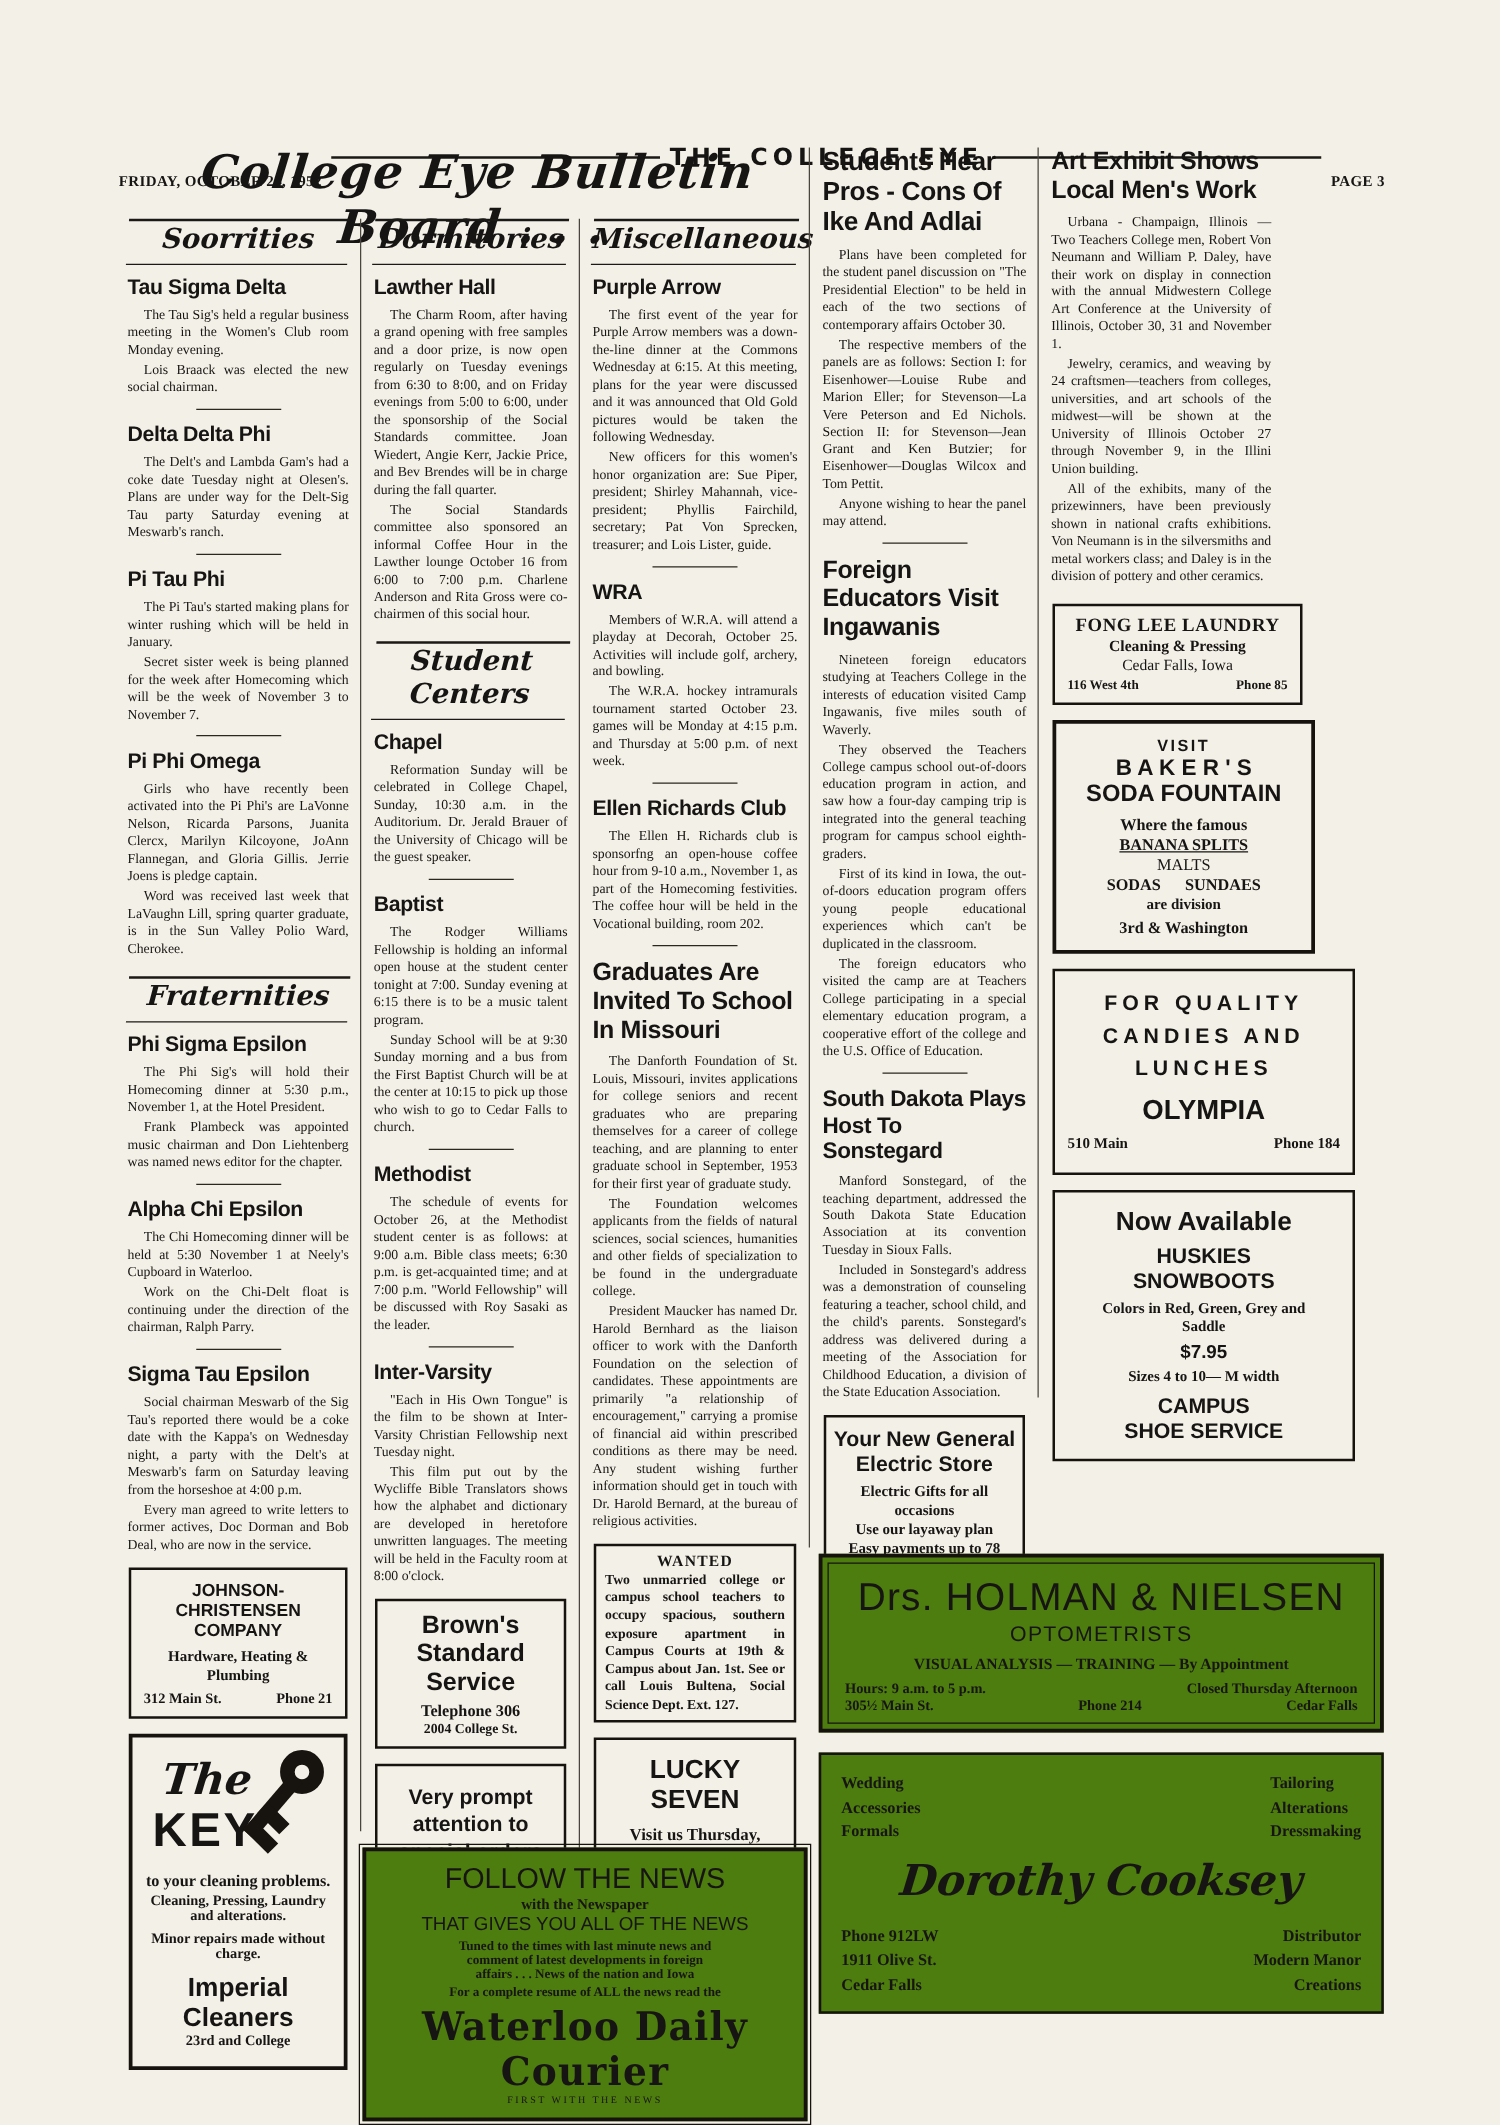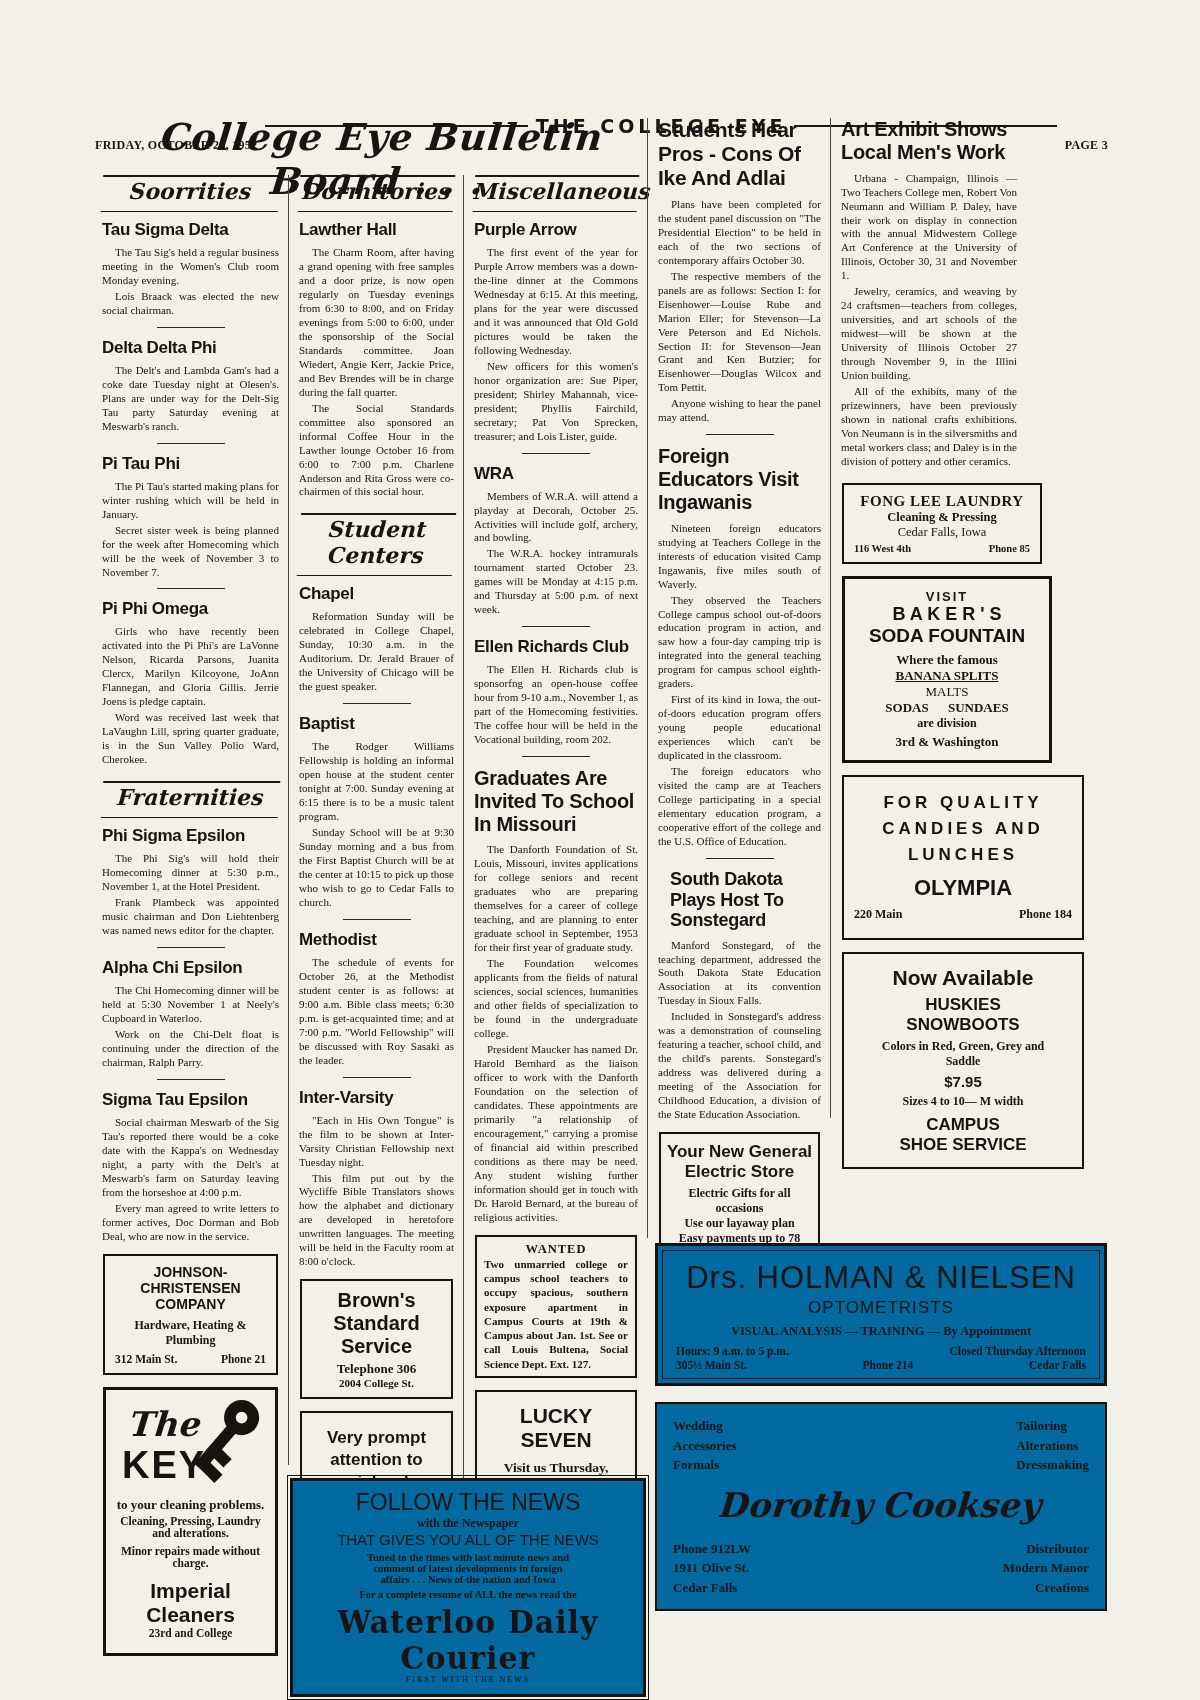--- a/index.html
+++ b/index.html
@@ -38,21 +38,21 @@
   .ad{border:2px solid #16130f;background:#f3f0e7;text-align:center;padding:8px 6px;
       margin:10px 1px 12px;box-sizing:border-box;position:relative;}
   .ad .big{font-family:"Liberation Sans",sans-serif;font-weight:bold;}
   .adrow{display:flex;justify-content:space-between;font-weight:bold;font-size:11.5px;padding:0 4px;}
   .sans{font-family:"Liberation Sans",sans-serif;}
   .script{font-family:"DejaVu Serif",serif;font-style:italic;font-weight:bold;transform:skewX(-6deg);}
   .thk{border-width:3px;}
   .sp{word-spacing:16px;}
   .lsp{letter-spacing:4px;}
   
-  .abs{position:absolute;box-sizing:border-box;background:#0369a1;z-index:6;}
+  .abs{position:absolute;box-sizing:border-box;background:#4d7c0f;z-index:6;}
   .follow{left:290px;top:1478px;width:356px;border:3px solid #16130f;outline:1px solid #16130f;
           outline-offset:2px;text-align:center;padding:8px 8px 10px;}
   .holman{left:655px;top:1243px;width:452px;border:3px solid #16130f;outline:1px solid #16130f;
           outline-offset:-8px;text-align:center;padding:14px 14px 12px;}
   .cooksey{left:655px;top:1402px;width:452px;border:2px solid #16130f;padding:12px 16px;}
   .blackletter{font-family:"DejaVu Serif",serif;font-weight:bold;font-size:30px;letter-spacing:1px;
           transform:scaleY(1.05);}
   .tiny{font-size:8px;letter-spacing:2px;}
   .ck-grid{display:flex;justify-content:space-between;font-size:13px;font-weight:bold;line-height:1.5;}
   .ck-name{text-align:center;font-size:34px;margin:10px 0 14px;}
@@ -258,21 +258,21 @@
     <article>
       <h2>Foreign Educators Visit Ingawanis</h2>
       <p class="b">Nineteen foreign educators studying at Teachers College in the interests of education visited Camp Ingawanis, five miles south of Waverly.</p>
       <p class="b">They observed the Teachers College campus school out-of-doors education program in action, and saw how a four-day camping trip is integrated into the general teaching program for campus school eighth-graders.</p>
       <p class="b">First of its kind in Iowa, the out-of-doors education program offers young people educational experiences which can't be duplicated in the classroom.</p>
       <p class="b">The foreign educators who visited the camp are at Teachers College participating in a special elementary education program, a cooperative effort of the college and the U.S. Office of Education.</p>
       <div class="endrule"></div>
     </article>
 
     <article>
-      <h2 style="font-size:18px;margin-left:12px;">South Dakota Plays Host To Sonstegard</h2>
+      <h2 style="font-size:18px;">South Dakota Plays Host To Sonstegard</h2>
       <p class="b">Manford Sonstegard, of the teaching department, addressed the South Dakota State Education Association at its convention Tuesday in Sioux Falls.</p>
       <p class="b">Included in Sonstegard's address was a demonstration of counseling featuring a teacher, school child, and the child's parents. Sonstegard's address was delivered during a meeting of the Association for Childhood Education, a division of the State Education Association.</p>
     </article>
 
     <div class="ad" style="padding:8px 4px;">
       <div class="big" style="font-size:17px;">Your New General</div>
       <div class="big" style="font-size:17px;margin-bottom:4px;">Electric Store</div>
       <div style="font-weight:bold;font-size:12px;">Electric Gifts for all occasions</div>
       <div style="font-weight:bold;font-size:12px;">Use our layaway plan</div>
       <div style="font-weight:bold;font-size:12px;margin-bottom:5px;">Easy payments up to 78 weeks</div>
@@ -315,21 +315,21 @@
       <div style="font-weight:bold;font-size:12px;margin-bottom:3px;">are division</div>
       <div style="font-weight:bold;font-size:13px;">3rd &amp; Washington</div>
     </div>
 
     <div class="ad" style="padding:16px 6px;">
       <div class="big lsp" style="font-size:17px;">FOR QUALITY</div>
       <div class="big lsp" style="font-size:17px;margin:6px 0;">CANDIES AND</div>
       <div class="big lsp" style="font-size:17px;margin-bottom:10px;">LUNCHES</div>
       <div class="big" style="font-size:22px;margin-bottom:6px;">OLYMPIA</div>
       <div class="adrow" style="font-size:12px;">
-        <span>220 Main</span>
+        <span>510 Main</span>
         <span>Phone 184</span>
       </div>
     </div>
 
     <div class="ad" style="padding:12px 6px;">
       <div class="big" style="font-size:21px;margin-bottom:5px;">Now Available</div>
       <div class="big" style="font-size:17px;">HUSKIES</div>
       <div class="big" style="font-size:17px;margin-bottom:4px;">SNOWBOOTS</div>
       <div style="font-weight:bold;font-size:12px;width:170px;margin:0 auto 4px;">Colors in Red, Green, Grey and Saddle</div>
       <div class="big" style="font-size:15px;margin-bottom:4px;">$7.95</div>

